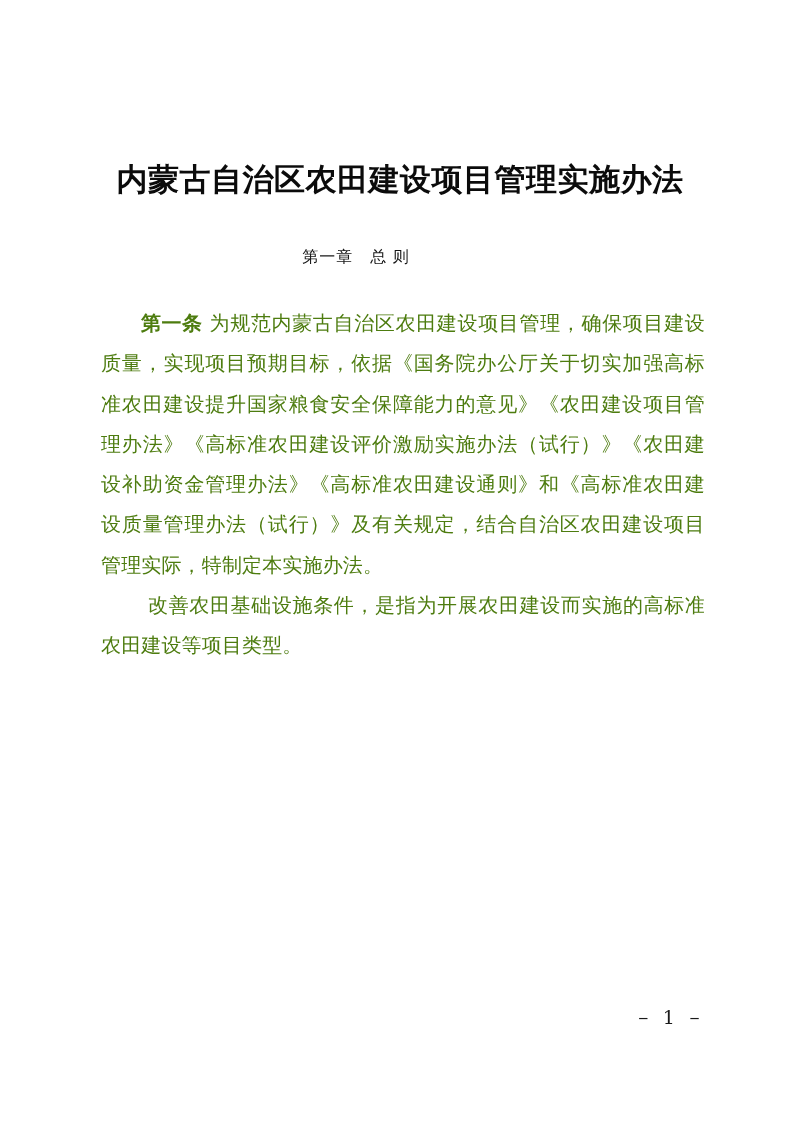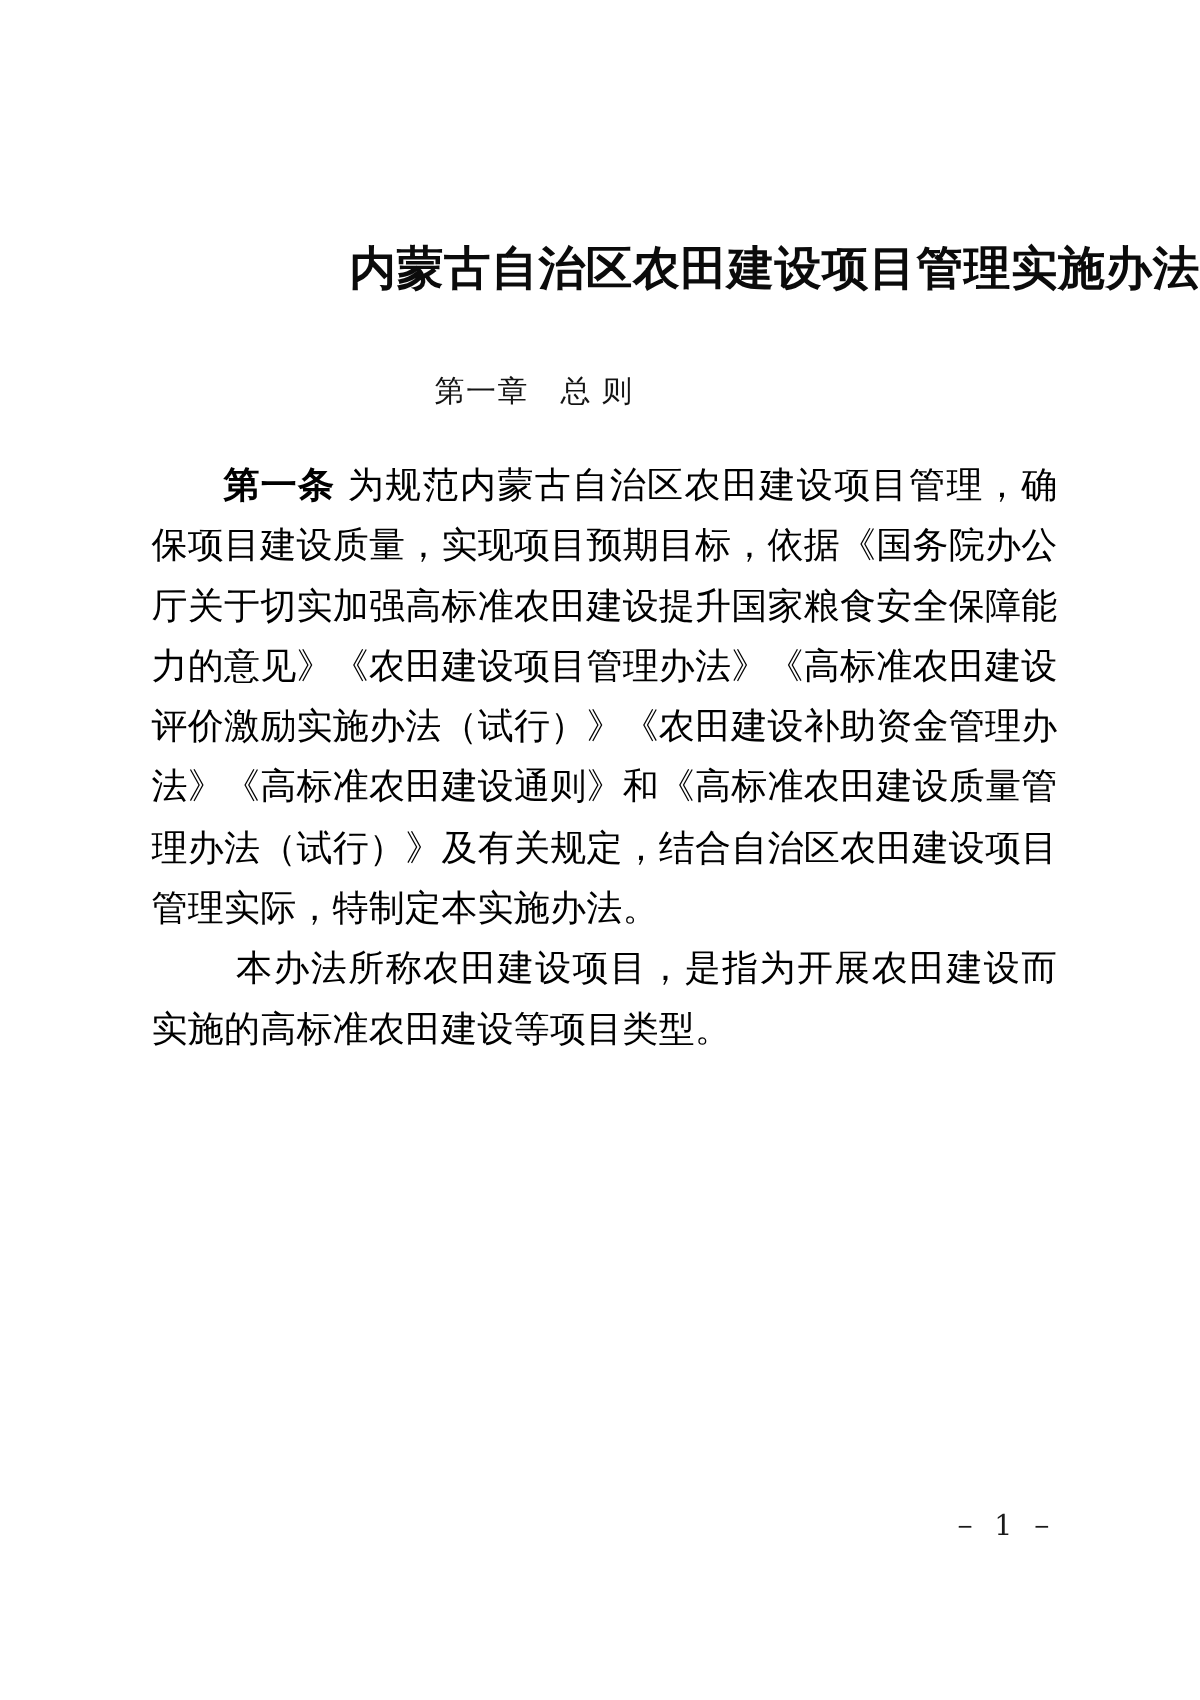--- a/index.html
+++ b/index.html
@@ -25,60 +25,60 @@
     height: 1133px;
     background: #ffffff;
   }
 
   
   .doc-title {
     position: absolute;
     left: 0;
     top: 136px;
     width: 800px;
-    text-align: right;
+    text-align: center;
     font-family: "DejaVu Serif", "Liberation Serif", serif;
     font-weight: bold;
     font-size: 31px;
     line-height: 44px;
     letter-spacing: 0.5px;
     color: #0b0b0b;
     white-space: nowrap;
   }
 
   
   .chapter-heading {
     position: absolute;
     left: 0;
     top: 228px;
     width: 712px;
     text-align: center;
     font-family: "Liberation Sans", "DejaVu Sans", sans-serif;
     font-weight: normal;
-    font-size: 20px;
+    font-size: 16px;
     line-height: 32px;
     letter-spacing: 1px;
     color: #141414;
     white-space: nowrap;
   }
 
   
   .body-block {
     position: absolute;
     left: 101px;
     top: 303px;
     width: 604px;
   }
 
   .para {
     margin: 0;
     font-family: "DejaVu Serif", "Liberation Serif", serif;
-    font-size: 24px;
+    font-size: 20px;
     line-height: 40.3px;
-    color: #000000;
+    color: #4d7c0f;
     text-align: justify;
     text-justify: inter-ideograph;
     letter-spacing: 0.15px;
     text-indent: 2em;
   }
 
   .article-marker {
     font-weight: bold;
     letter-spacing: 0px;
     padding-right: 0.35em;
@@ -107,21 +107,21 @@
   <h2 class="chapter-heading">第一章　总 则</h2>
 
   <div class="body-block">
 
     <p class="para">
       <span class="article-marker">第一条</span><span>为规范内蒙古自治区农田建设项目管理，确保项目建设质量，实现项目预期目标，依据《国务院办公厅关于切实加强高标准农田建设提升国家粮食安全保障能力的意见》《农田建设项目管理办法》《高标准农田建设评价激励实施办法（试行）》《农田建设补助资金管理办法》《高标准农田建设通则》和《高标准农田建设质量管理办法（试行）》及有关规定，结合自治区农田建设项目管理实际，特制定本实施办法。</span>
     </p>
 
 
     <p class="para">
-      <span class="article-marker"></span><span>本办法所称农田建设项目，是指为开展农田建设而实施的高标准农田建设等项目类型。</span>
+      <span class="article-marker"></span><span>改善农田基础设施条件，是指为开展农田建设而实施的高标准农田建设等项目类型。</span>
     </p>
 
 
   </div>
 
   <div class="page-number">－ 1 －</div>
 
 </div>
 
 </body></html>

